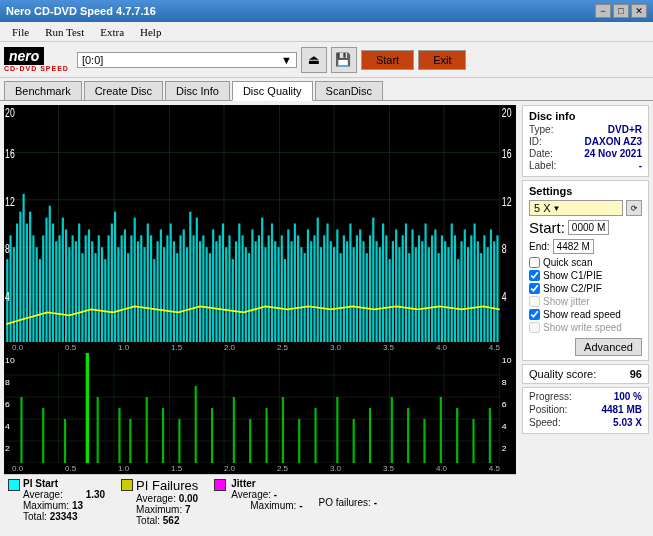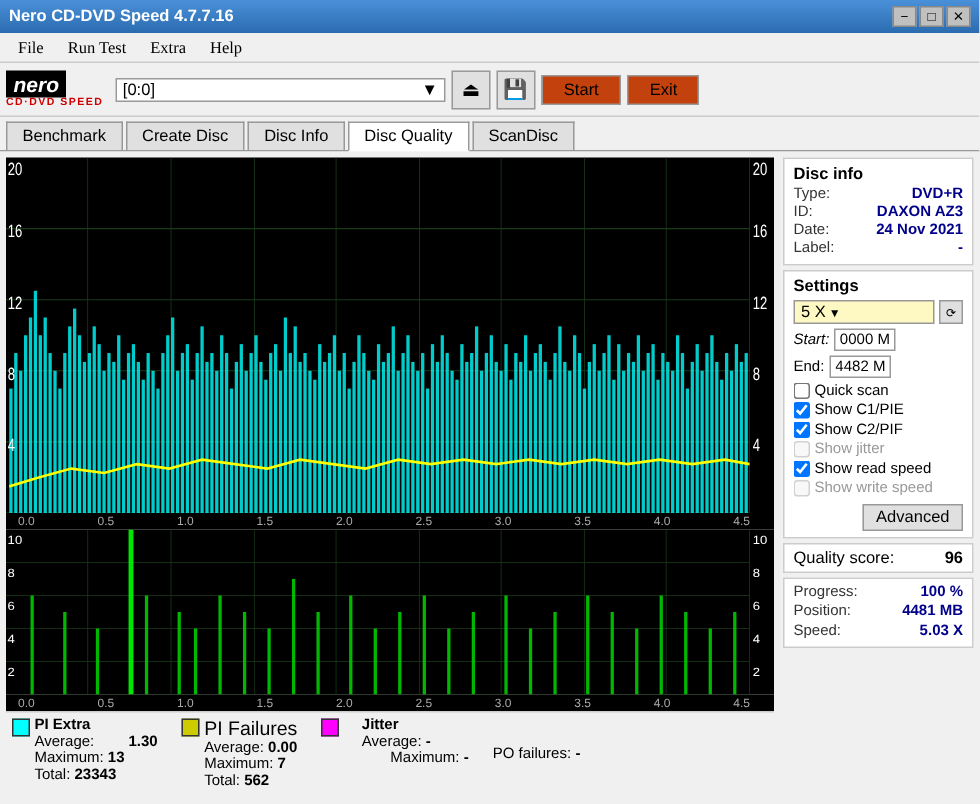--- a/index.html
+++ b/index.html
@@ -516,21 +516,21 @@
       <span style="color:#aaa;font-size:8px;">3.5</span>
       <span style="color:#aaa;font-size:8px;">4.0</span>
       <span style="color:#aaa;font-size:8px;">4.5</span>
     </div>
 
     <div style="background:#f0f0f0;display:flex;gap:6px;padding:3px 4px;border-top:1px solid #ccc;flex-wrap:wrap;">
 
       <div style="display:flex;align-items:flex-start;gap:3px;">
         <div style="width:12px;height:12px;background:#00ffff;border:1px solid #333;margin-top:1px;"></div>
         <div>
-          <div style="font-size:10px;font-weight:bold;">PI Extra</div>
+          <div style="font-size:10px;font-weight:bold;">PI Start</div>
           <div style="font-size:10px;">
             <span>Average:</span>
             <span style="font-weight:bold;margin-left:20px;">1.30</span>
           </div>
           <div style="font-size:10px;">
             <span>Maximum:</span>
             <span style="font-weight:bold;">13</span>
           </div>
           <div style="font-size:10px;">
             <span>Total:</span>
@@ -551,21 +551,21 @@
             <span>Maximum:</span>
             <span style="font-weight:bold;">7</span>
           </div>
           <div style="font-size:10px;">
             <span>Total:</span>
             <span style="font-weight:bold;">562</span>
           </div>
         </div>
       </div>
 
-      <div style="display:flex;align-items:flex-start;gap:15px;margin-left:10px;">
+      <div style="display:flex;align-items:flex-start;gap:5px;margin-left:10px;">
         <div style="width:12px;height:12px;background:#ff00ff;border:1px solid #333;margin-top:1px;"></div>
         <div>
           <div style="font-size:10px;font-weight:bold;">Jitter</div>
           <div style="font-size:10px;">
             <span>Average:</span>
             <span style="font-weight:bold;">-</span>
           </div>
           <div style="font-size:10px;margin-left:19px;">
             <span>Maximum:</span>
             <span style="font-weight:bold;">-</span>
@@ -605,21 +605,21 @@
     <div class="settings-box">
       <div class="settings-title">Settings</div>
       <div class="settings-row">
         <div class="combo-box">
           <span>5 X</span>
           <span class="combo-arrow">▼</span>
         </div>
         <div class="spin-btn">⟳</div>
       </div>
       <div class="settings-row">
-        <span style="font-size:10px;font-style:italic;">Start:</span>
+        <span style="font-size:15px;">Start:</span>
         <input class="mb-input" type="text" value="0000 MB" style="font-size: 10px;">
       </div>
       <div class="settings-row">
         <span style="font-size:10px;">End:</span>
         <input class="mb-input" type="text" value="4482 MB" style="font-size: 10px;">
       </div>
       <div class="checkbox-row">
         <input type="checkbox" style="">
         <span>Quick scan</span>
       </div>

